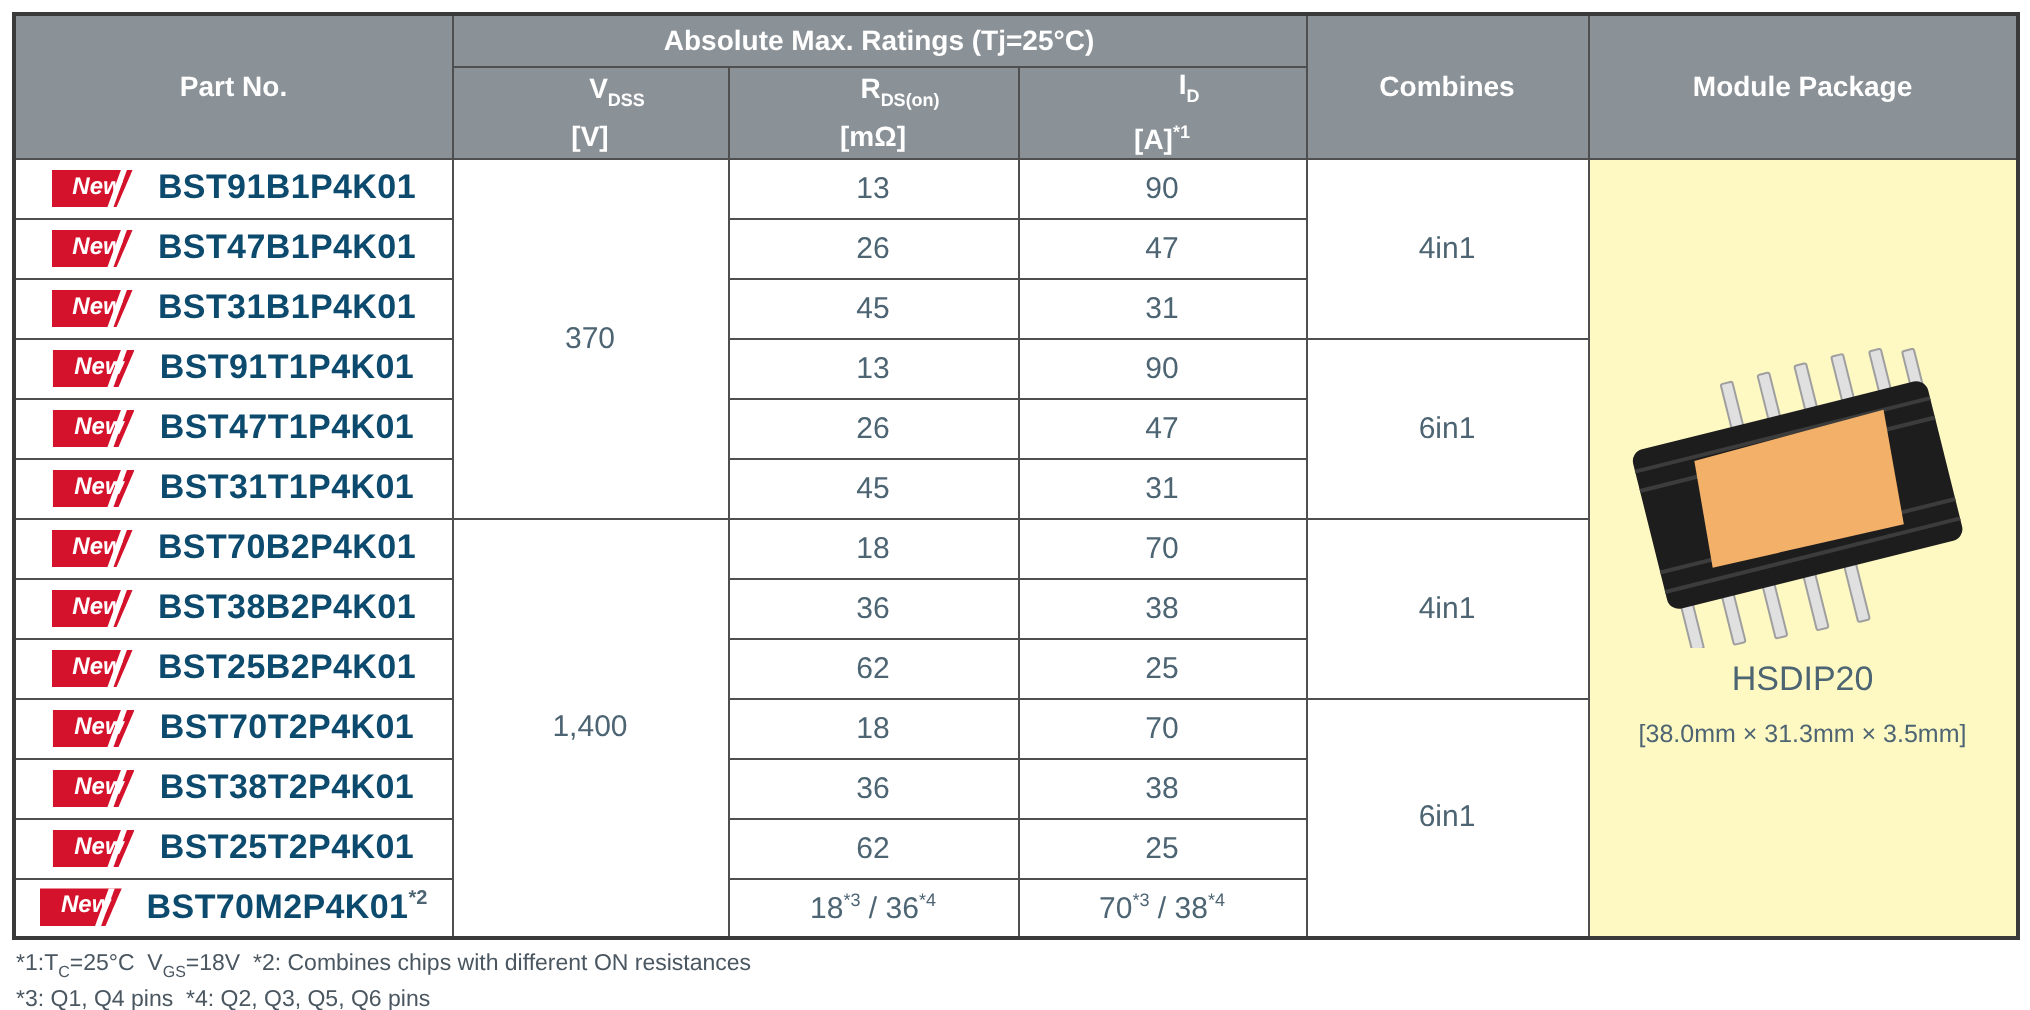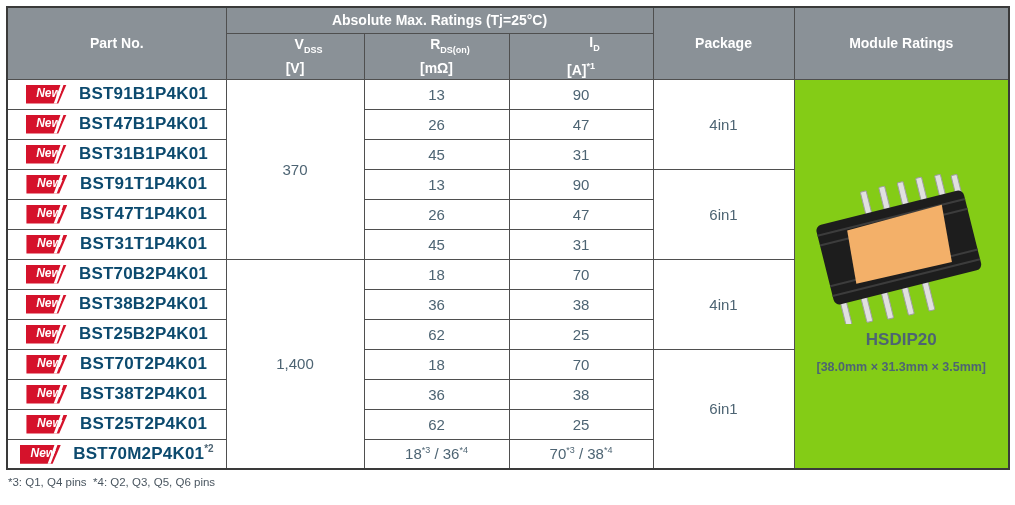--- a/index.html
+++ b/index.html
@@ -22,21 +22,21 @@
   tbody tr{height:30px;}
   td.part{border-width:2px;border-color:#474747;padding-left:5px;vertical-align:middle;white-space:nowrap;background:#fff;}
   .badge{position:relative;display:inline-block;vertical-align:middle;width:41px;height:19px;line-height:16px;box-sizing:border-box;padding-left:5px;background:#d5122b;color:#ffffff;font-style:italic;font-weight:bold;font-size:12px;clip-path:polygon(0 0,100% 0,80% 100%,0 100%);}
   .badge::after{content:"";position:absolute;top:0;right:7px;width:3px;height:100%;background:#ffffff;transform:skewX(-20deg);}
   .pn{display:inline-block;vertical-align:middle;margin-left:8px;font-size:17px;font-weight:bold;color:#0c4a6e;letter-spacing:0.2px;}
   .pn-sup{font-size:10px;font-weight:bold;color:#4d6473;vertical-align:super;}
 
   td.num,td.group{text-align:center;vertical-align:middle;font-size:15px;color:#4d6473;background:#fff;margin-left:46px;}
   td.num sup{font-size:9px;}
 
-  td.module{text-align:center;vertical-align:middle;background:#84cc16;font-weight:bold;}
+  td.module{text-align:center;vertical-align:middle;background:#fef9c3;}
   td.module svg{display:block;margin:0 auto 6px auto;}
   .mod-name{font-size:17px;color:#4d6473;line-height:20px;}
   .mod-dims{font-size:12.5px;color:#4d6473;line-height:16px;margin-top:9px;}
 
   .footnotes{margin:5px 0 0 8px;color:#4a5660;}
   .footnote{font-size:11.5px;line-height:15px;}
   .footnote sub{font-size:8px;}
 </style>
 </head>
 <body>
@@ -49,22 +49,22 @@
         <col style="width:138px">
         <col style="width:145px">
       <col style="width:144px">
         <col style="width:141px">
         <col style="width:215px">
     </colgroup>
     <thead>
       <tr class="h-main">
         <th rowspan="2">Part No.</th>
         <th colspan="3">Absolute Max. Ratings (Tj=25°C)</th>
-        <th rowspan="2">Package</th>
-        <th rowspan="2">Module Ratings</th>
+        <th rowspan="2">Combines</th>
+        <th rowspan="2">Module Package</th>
       </tr>
       <tr class="h-sub">
         <th>
           <div class="sym">V<sub>DSS</sub></div>
           <div class="unit">[V]</div>
         </th>
         <th>
           <div class="sym">R<sub>DS(on)</sub></div>
           <div class="unit">[mΩ]</div>
         </th>
@@ -227,16 +227,17 @@
           <span class="pn">BST70M2P4K01</span><sup class="pn-sup">*2</sup>
         </td>
         <td class="num">18<sup>*3</sup> / 36<sup>*4</sup></td>
         <td class="num">70<sup>*3</sup> / 38<sup>*4</sup></td>
       </tr>
 
     </tbody>
   </table>
 
   <div class="footnotes">
+    <div class="footnote">*1:T<sub>C</sub>=25°C &nbsp;V<sub>GS</sub>=18V &nbsp;*2: Combines chips with different ON resistances</div>
     <div class="footnote">*3: Q1, Q4 pins &nbsp;*4: Q2, Q3, Q5, Q6 pins</div>
   </div>
 
 </div>
 
 </body></html>

